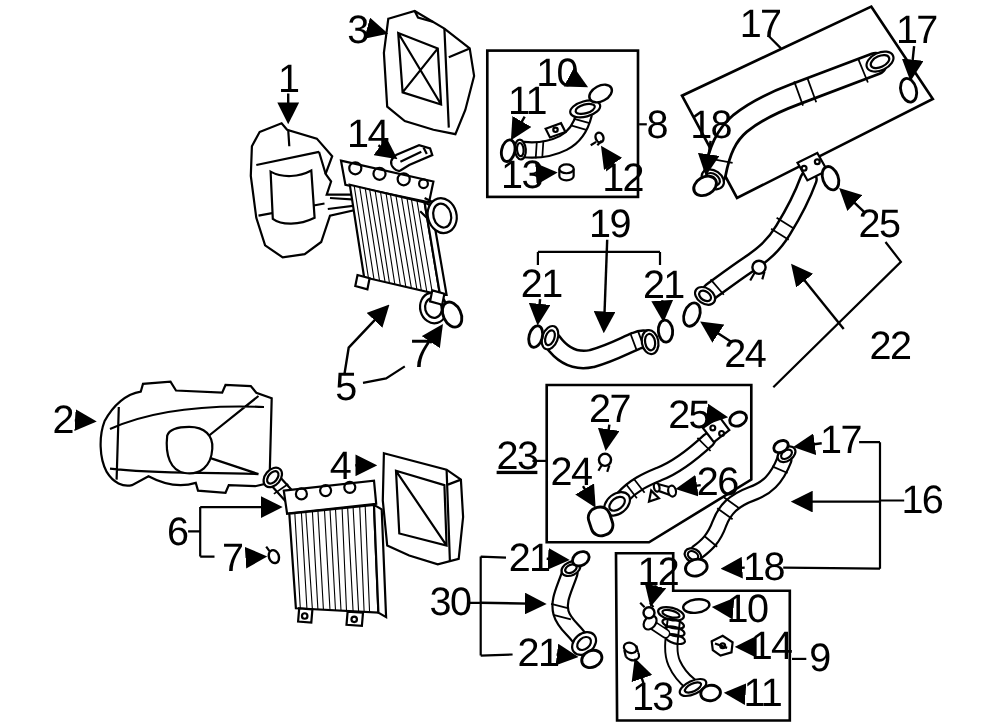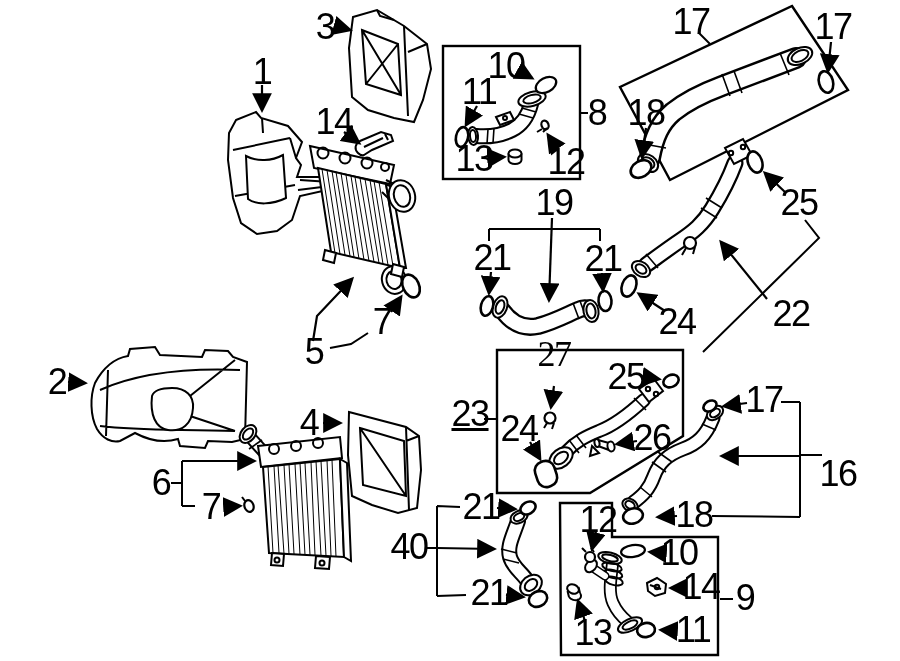--- a/index.html
+++ b/index.html
@@ -296,37 +296,37 @@
       <div class="callout" style="left: 382px; top: 322px;">7</div>
       <div class="callout" style="left: 211px; top: 507px;">7</div>
       <div class="callout" style="left: 597px; top: 113px;">8</div>
       <div class="callout" style="left: 745px; top: 598px;">9</div>
       <div class="callout" style="left: 506px; top: 66px;">10</div>
       <div class="callout" style="left: 479px; top: 92px;">11</div>
       <div class="callout" style="left: 566px; top: 162px;">12</div>
       <div class="callout" style="left: 474px; top: 159px;">13</div>
       <div class="callout" style="left: 334px; top: 122px;">14</div>
       <div class="callout" style="left: 691px; top: 22px;">17</div>
-      <div class="callout" style="left: 838px; top: 454px; margin-top: 20px;">16</div>
+      <div class="callout" style="left: 838px; top: 454px;">16</div>
       <div class="callout" style="left: 833px; top: 27px;">17</div>
       <div class="callout" style="left: 646px; top: 113px;">18</div>
       <div class="callout" style="left: 554px; top: 203px;">19</div>
-      <div class="callout" style="left: 409px; top: 547px;">40</div>
+      <div class="callout" style="left: 409px; top: 547px;">30</div>
       <div class="callout" style="left: 492px; top: 258px;">21</div>
       <div class="callout" style="left: 603px; top: 259px;">21</div>
       <div class="callout" style="left: 481px; top: 507px;">21</div>
       <div class="callout" style="left: 489px; top: 593px;">21</div>
-      <div class="callout" style="left: 791px; top: 314px; text-align: right;">22</div>
+      <div class="callout" style="left: 809px; top: 314px; text-align: right;">22</div>
       <div class="callout" style="left: 470px; top: 414px; text-decoration: underline;">23</div>
       <div class="callout" style="left: 677px; top: 322px;">24</div>
       <div class="callout" style="left: 519px; top: 429px;">24</div>
       <div class="callout" style="left: 799px; top: 203px;">25</div>
       <div class="callout" style="left: 626px; top: 377px;">25</div>
       <div class="callout" style="left: 652px; top: 438px; text-align: center;">26</div>
-      <div class="callout" style="left: 554px; top: 354px; font-family: Liberation Serif, serif;">27</div>
+      <div class="callout" style="left: 554px; top: 372px;">27</div>
       <div class="callout" style="left: 764px; top: 400px;">17</div>
       <div class="callout" style="left: 694px; top: 515px;">18</div>
       <div class="callout" style="left: 679px; top: 553px;">10</div>
       <div class="callout" style="left: 693px; top: 630px;">11</div>
       <div class="callout" style="left: 598px; top: 520px;">12</div>
       <div class="callout" style="left: 593px; top: 633px;">13</div>
       <div class="callout" style="left: 701px; top: 587px;">14</div>
     </div>
 </div>
 

